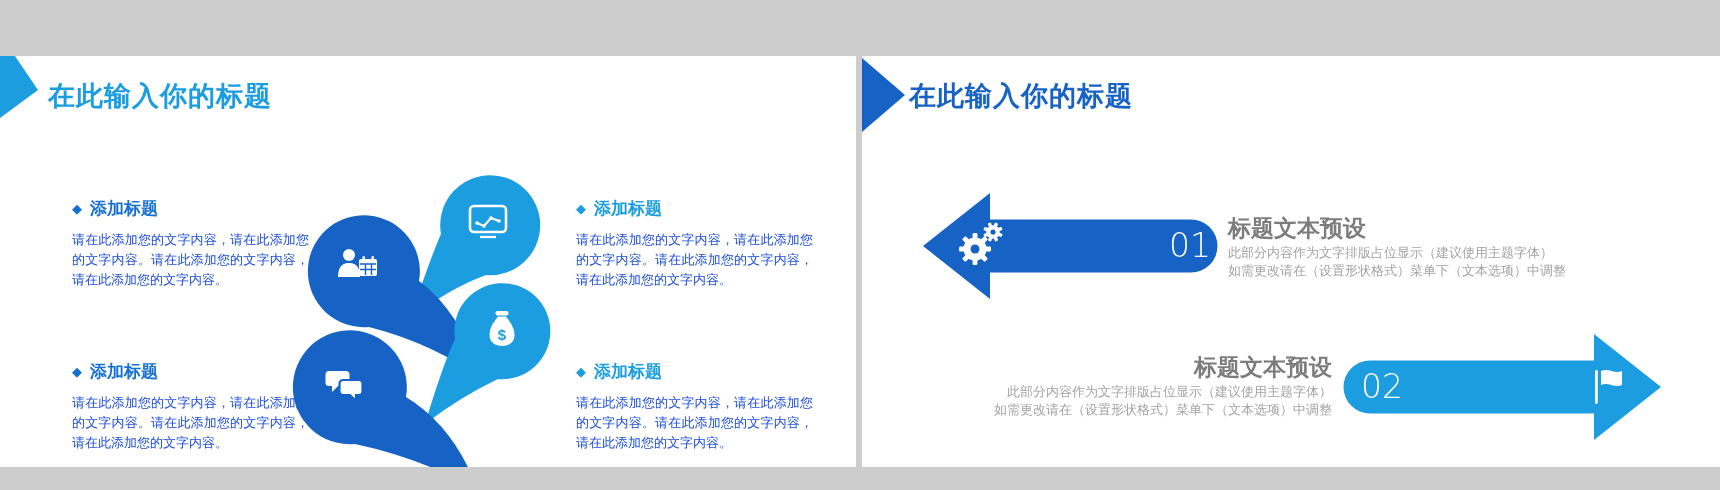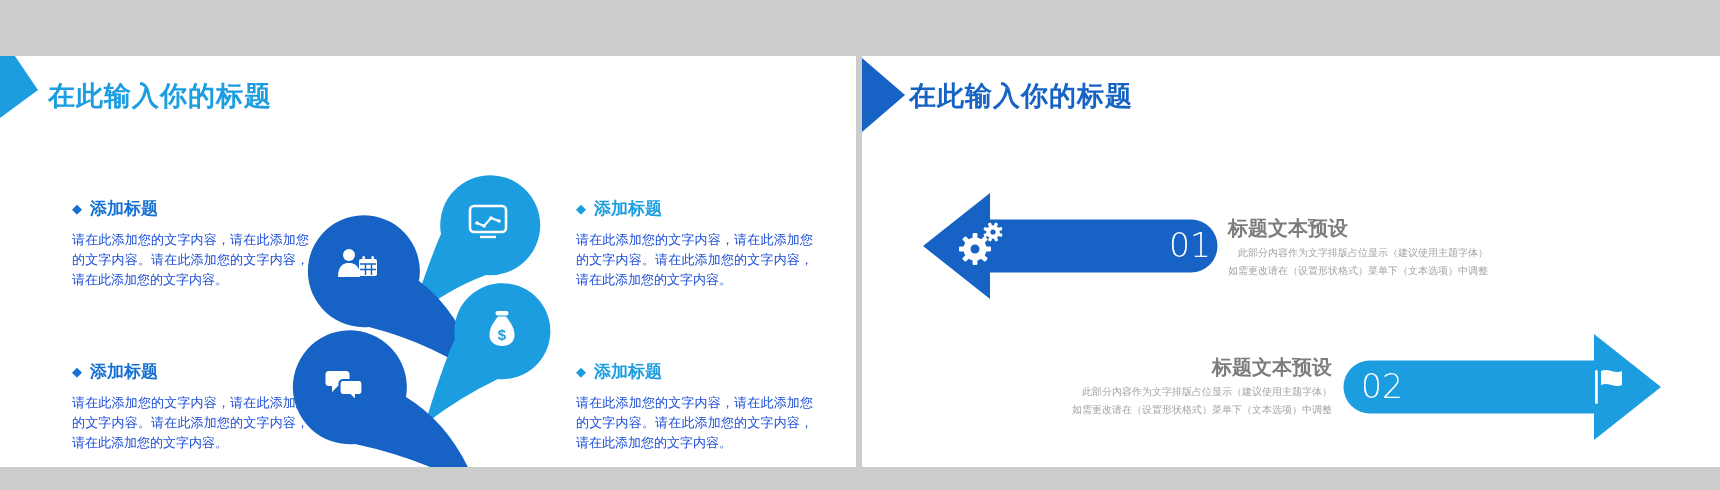--- a/index.html
+++ b/index.html
@@ -36,22 +36,22 @@
   .pos-bl{left:72px;top:304px;}
   .pos-br{left:576px;top:304px;}
 
   .center-graphic{position:absolute;left:280px;top:103px;}
 
   
   .arrow-svg{position:absolute;}
   .arrow1{left:61px;top:137px;}
   .arrow2{left:481px;top:278px;}
   .row-text{position:absolute;}
-  .row-text .rt-title{font-size:20px;font-weight:bold;color:#7C7C7C;line-height:24px;margin:0;}
-  .row-text .rt-line{font-size:10px;color:#A3A3A3;line-height:18px;margin:0;white-space:nowrap;text-align:right;}
+  .row-text .rt-title{font-size:23px;font-weight:bold;color:#7C7C7C;line-height:24px;margin:0;}
+  .row-text .rt-line{font-size:13px;color:#A3A3A3;line-height:18px;margin:0;white-space:nowrap;}
   .row-text .rt-title{margin-bottom:4px;}
   .row1-text{left:366px;top:160px;text-align:left;}
   .row2-text{right:388px;top:299px;text-align:right;}
 
   .arrow-num{
     font-family:"DejaVu Sans","Liberation Sans",sans-serif;
     font-weight:300;
   }
 </style>
 </head>

